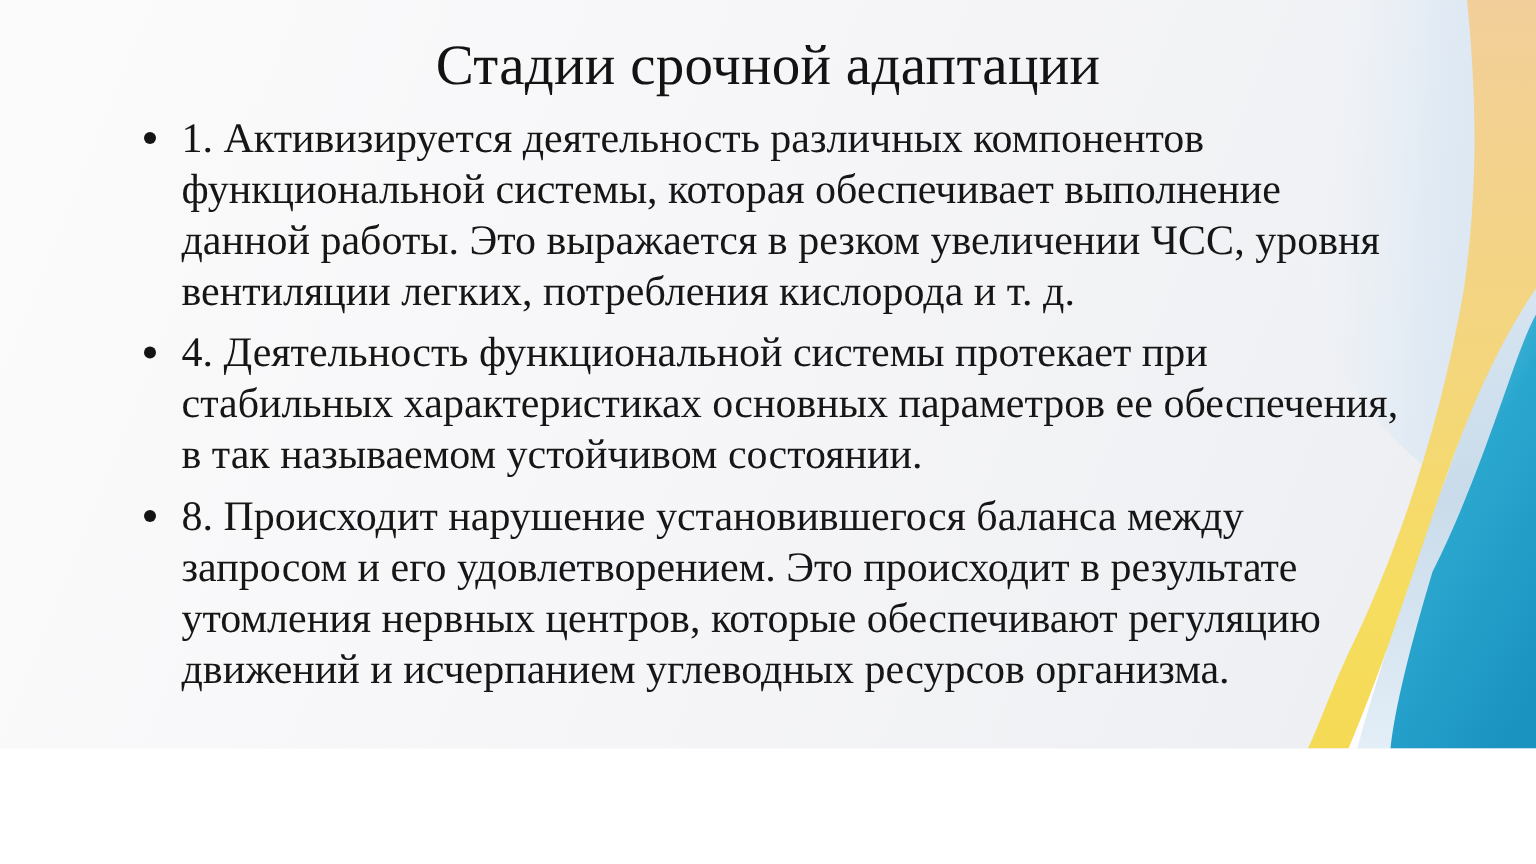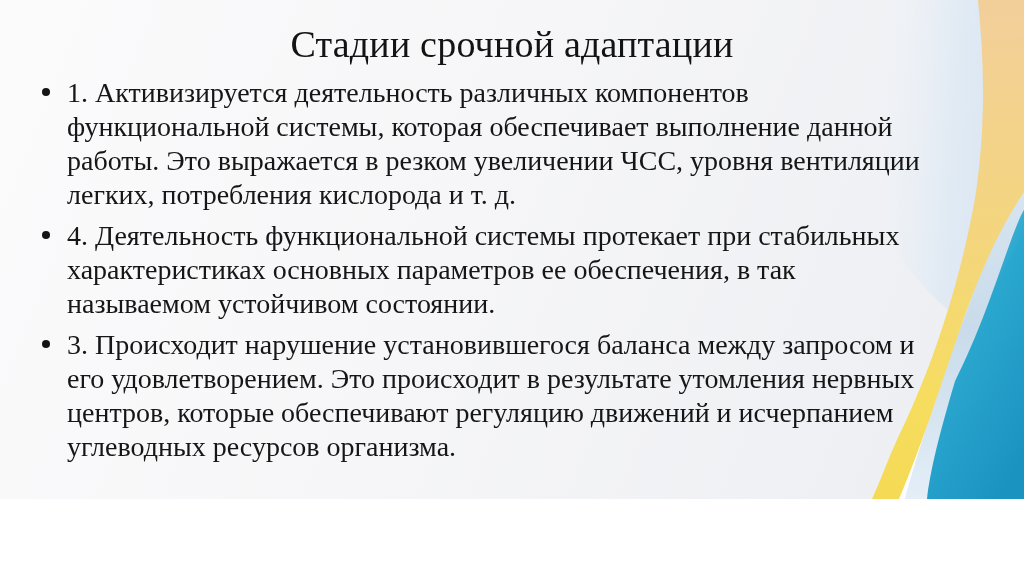--- a/index.html
+++ b/index.html
@@ -22,21 +22,21 @@
   }
   .title {
     margin: 22px 120px 0 120px;
     font-size: 38px; font-weight: 400; line-height: 1.16;
     text-align: center; letter-spacing: 0.2px;
     color: #131313;
   }
   .bullets {
     list-style: none;
     margin: 10px 0 0 0;
-    padding: 0 86px 0 42px;
+    padding: 0 86px 0 96px;
   }
   .bullet-item {
     display: flex; align-items: flex-start;
     margin-bottom: 7px;
   }
   .bullet-dot {
     flex: 0 0 auto;
     width: 8px; height: 8px; border-radius: 50%;
     background: #141414;
     margin: 12px 17px 0 0;
@@ -96,18 +96,18 @@
       <li class="bullet-item">
         <span class="bullet-dot"></span>
         <span class="bullet-text">1. Активизируется деятельность различных компонентов функциональной системы, которая обеспечивает выполнение данной работы. Это выражается в резком увеличении ЧСС, уровня вентиляции легких, потребления кислорода и т. д.</span>
       </li>
       <li class="bullet-item">
         <span class="bullet-dot"></span>
         <span class="bullet-text">4. Деятельность функциональной системы протекает при стабильных характеристиках основных параметров ее обеспечения, в так называемом устойчивом состоянии.</span>
       </li>
       <li class="bullet-item">
         <span class="bullet-dot"></span>
-        <span class="bullet-text">3. Происходит нарушение установившегося баланса между запросом и его удовлетворением. Это происходит в результате утомления нервных центров, которые обеспечивают регуляцию движений и исчерпанием углеводных ресурсов организма.</span>
+        <span class="bullet-text">8. Происходит нарушение установившегося баланса между запросом и его удовлетворением. Это происходит в результате утомления нервных центров, которые обеспечивают регуляцию движений и исчерпанием углеводных ресурсов организма.</span>
       </li>
     </ul>
 
   </div>
 </div>
 
 </body></html>

